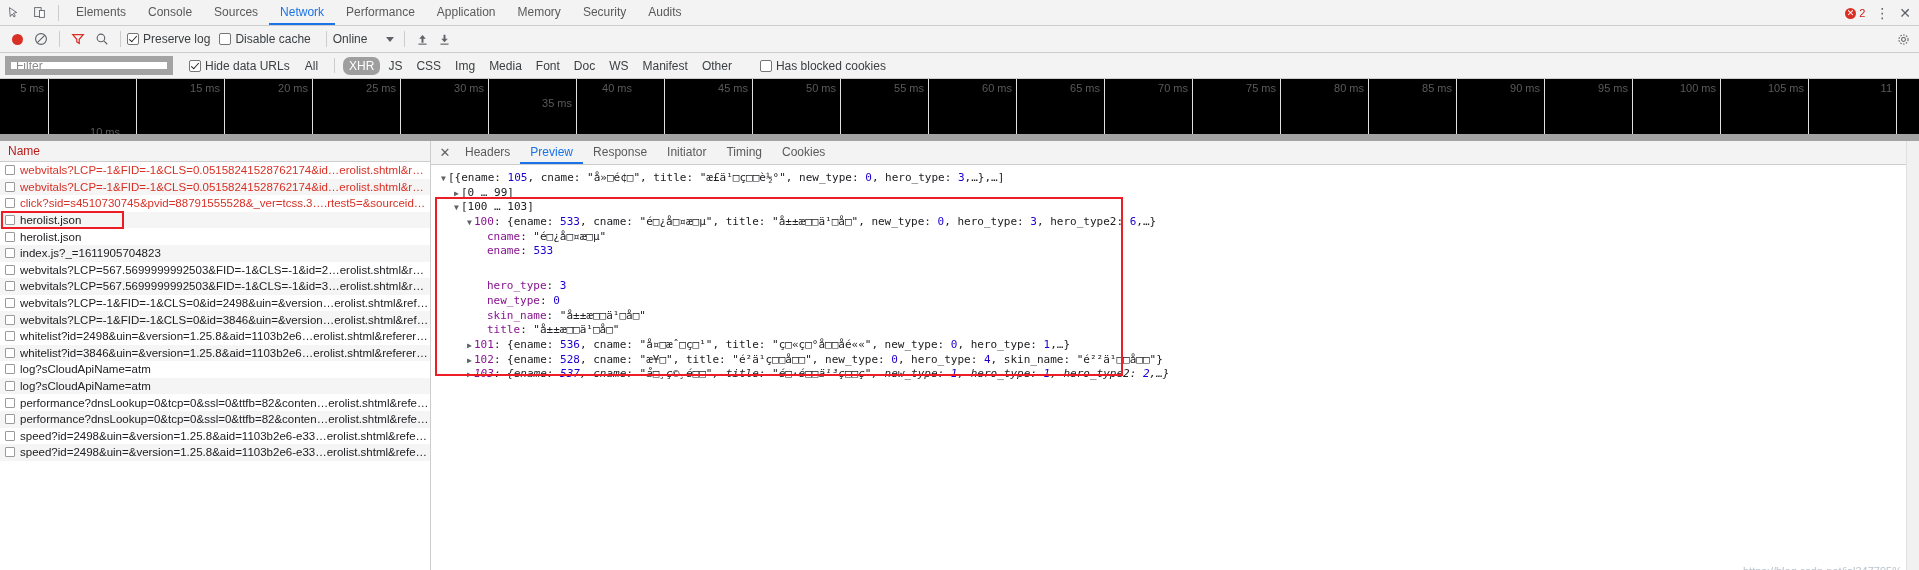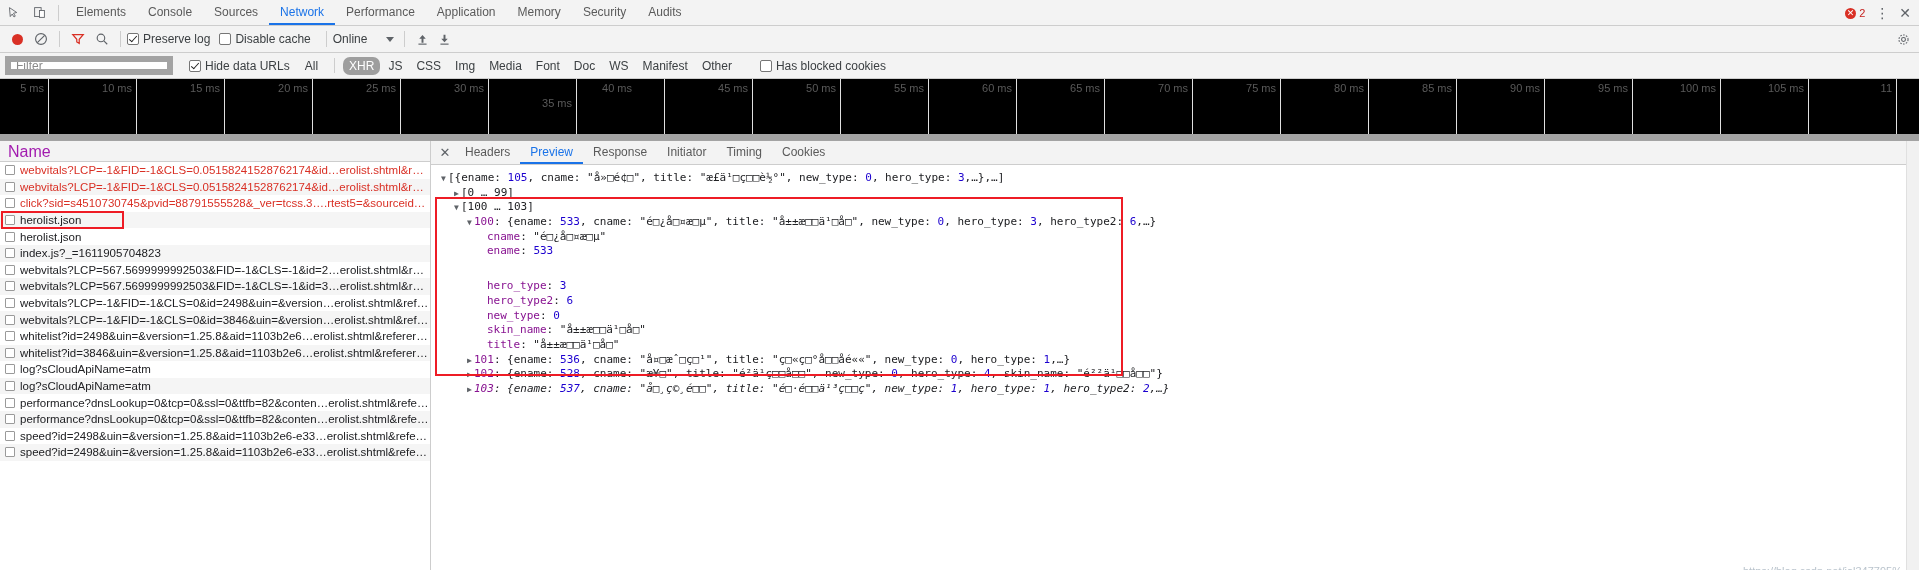--- a/index.html
+++ b/index.html
@@ -159,21 +159,21 @@
     width: 431px; flex: none;
     border-right: 1px solid #cdcdcd;
     background: #fff;
     overflow: hidden;
     position: relative;
   }
   .col-header {
     height: 21px; line-height: 21px;
     background: #f3f3f3;
     border-bottom: 1px solid #cdcdcd;
-    font-size: 16px; color: #a21caf;
+    font-size: 12px; color: #b91c1c;
     padding-left: 8px;
   }
   .req-list { position: relative; }
   .req-row {
     display: flex; align-items: center;
     height: 16.6px;
     padding-left: 5px;
     font-size: 11.5px;
     white-space: nowrap; overflow: hidden;
     cursor: pointer;
@@ -381,21 +381,21 @@
     <div class="chk-label">
       <span class="cbox"></span>
       <span>Has blocked cookies</span>
     </div>
   </div>
 
   <div class="overview" id="overview">
       <div class="tick" style="left: 48px;"></div>
       <div class="tick-label" style="left: 48px;">5 ms</div>
       <div class="tick" style="left: 136px;"></div>
-      <div class="tick-label" style="left: 136px;">10 ms</div>
+      <div class="tick-label" style="left: 124px; margin-top: 44px;">10 ms</div>
       <div class="tick" style="left: 224px;"></div>
       <div class="tick-label" style="left: 224px;">15 ms</div>
       <div class="tick" style="left: 312px;"></div>
       <div class="tick-label" style="left: 312px;">20 ms</div>
       <div class="tick" style="left: 400px;"></div>
       <div class="tick-label" style="left: 400px;">25 ms</div>
       <div class="tick" style="left: 488px;"></div>
       <div class="tick-label" style="left: 488px;">30 ms</div>
       <div class="tick" style="left: 576px;"></div>
       <div class="tick-label" style="left: 576px; margin-top: 15px;">35 ms</div>
@@ -523,21 +523,20 @@
         <div class="rp-tab">Cookies</div>
       </div>
       <div class="json-view" id="json-view">
           <div class="jline" style="padding-left: 6px;"><span class="tri">▼</span><span>[{ename: <span class="k-val-num">105</span>, cname: "å»□é¢□", title: "æ£ä¹□ç□□è½°", new_type: <span class="k-val-num">0</span>, hero_type: <span class="k-val-num">3</span>,…},…]</span></div>
           <div class="jline" style="padding-left: 19px;"><span class="tri">▶</span><span>[0 … 99]</span></div>
           <div class="jline" style="padding-left: 19px;"><span class="tri">▼</span><span>[100 … 103]</span></div>
           <div class="jline" style="padding-left: 32px;"><span class="tri">▼</span><span><span class="k-prop">100</span>: {ename: <span class="k-val-num">533</span>, cname: "é□¿å□¤æ□µ", title: "å±±æ□□ä¹□å□", new_type: <span class="k-val-num">0</span>, hero_type: <span class="k-val-num">3</span>, hero_type2: <span class="k-val-num">6</span>,…}</span></div>
           <div class="jline" style="padding-left: 45px;"><span class="tri"></span><span><span class="k-prop">cname</span>: "é□¿å□¤æ□µ"</span></div>
           <div class="jline" style="padding-left: 45px;"><span class="tri"></span><span><span class="k-prop">ename</span>: <span class="k-val-num">533</span></span></div>
           <div class="jline" style="padding-left: 45px; margin-top: 20px;"><span class="tri"></span><span><span class="k-prop">hero_type</span>: <span class="k-val-num">3</span></span></div>
-          <div class="jline" style="padding-left: 45px;"><span class="tri"></span><span><span class="k-prop">hero_type2</span>: <span class="k-val-num">6</span></span></div>
           <div class="jline" style="padding-left: 45px;"><span class="tri"></span><span><span class="k-prop">new_type</span>: <span class="k-val-num">0</span></span></div>
           <div class="jline" style="padding-left: 45px;"><span class="tri"></span><span><span class="k-prop">skin_name</span>: "å±±æ□□ä¹□å□"</span></div>
           <div class="jline" style="padding-left: 45px;"><span class="tri"></span><span><span class="k-prop">title</span>: "å±±æ□□ä¹□å□"</span></div>
           <div class="jline" style="padding-left: 32px;"><span class="tri">▶</span><span><span class="k-prop">101</span>: {ename: <span class="k-val-num">536</span>, cname: "å¤□æˆ□ç□¹", title: "ç□«ç□°å□□åé««", new_type: <span class="k-val-num">0</span>, hero_type: <span class="k-val-num">1</span>,…}</span></div>
           <div class="jline" style="padding-left: 32px;"><span class="tri">▶</span><span><span class="k-prop">102</span>: {ename: <span class="k-val-num">528</span>, cname: "æ¥□", title: "é²ä¹ç□□å□□", new_type: <span class="k-val-num">0</span>, hero_type: <span class="k-val-num">4</span>, skin_name: "é²²ä¹□□å□□"}</span></div>
           <div class="jline" style="padding-left: 32px; font-style: italic;"><span class="tri">▶</span><span><span class="k-prop">103</span>: {ename: <span class="k-val-num">537</span>, cname: "å□¸ç©¸é□□", title: "é□·é□□ä¹³ç□□ç", new_type: <span class="k-val-num">1</span>, hero_type: <span class="k-val-num">1</span>, hero_type2: <span class="k-val-num">2</span>,…}</span></div>
         </div>
       <div class="json-hl" id="json-hl" style="left: 4px; top: 56.4px; width: 688px; height: 178.4px; border-color: rgb(238, 28, 37);"></div>
       <div class="edge-scroll"></div>
       <div class="watermark">https://blog.csdn.net/ial347795%…</div>

